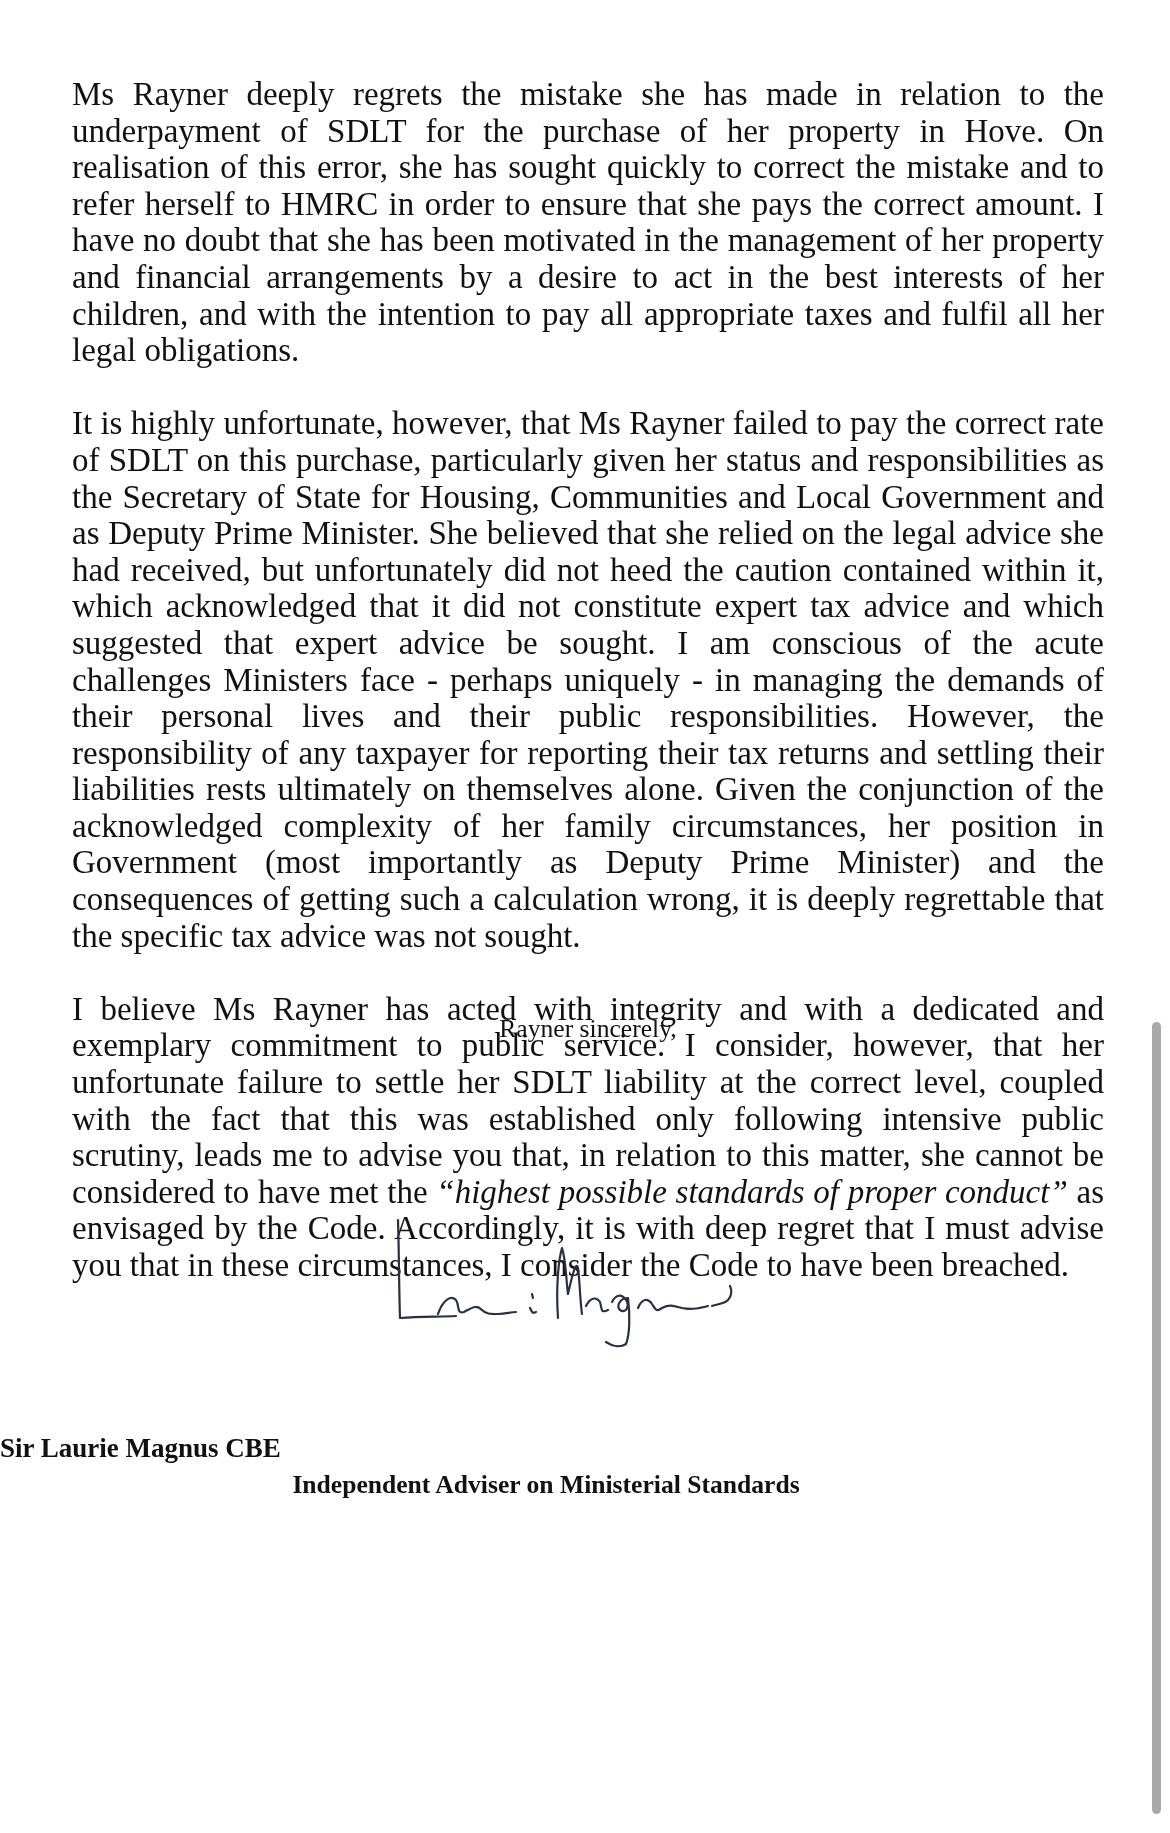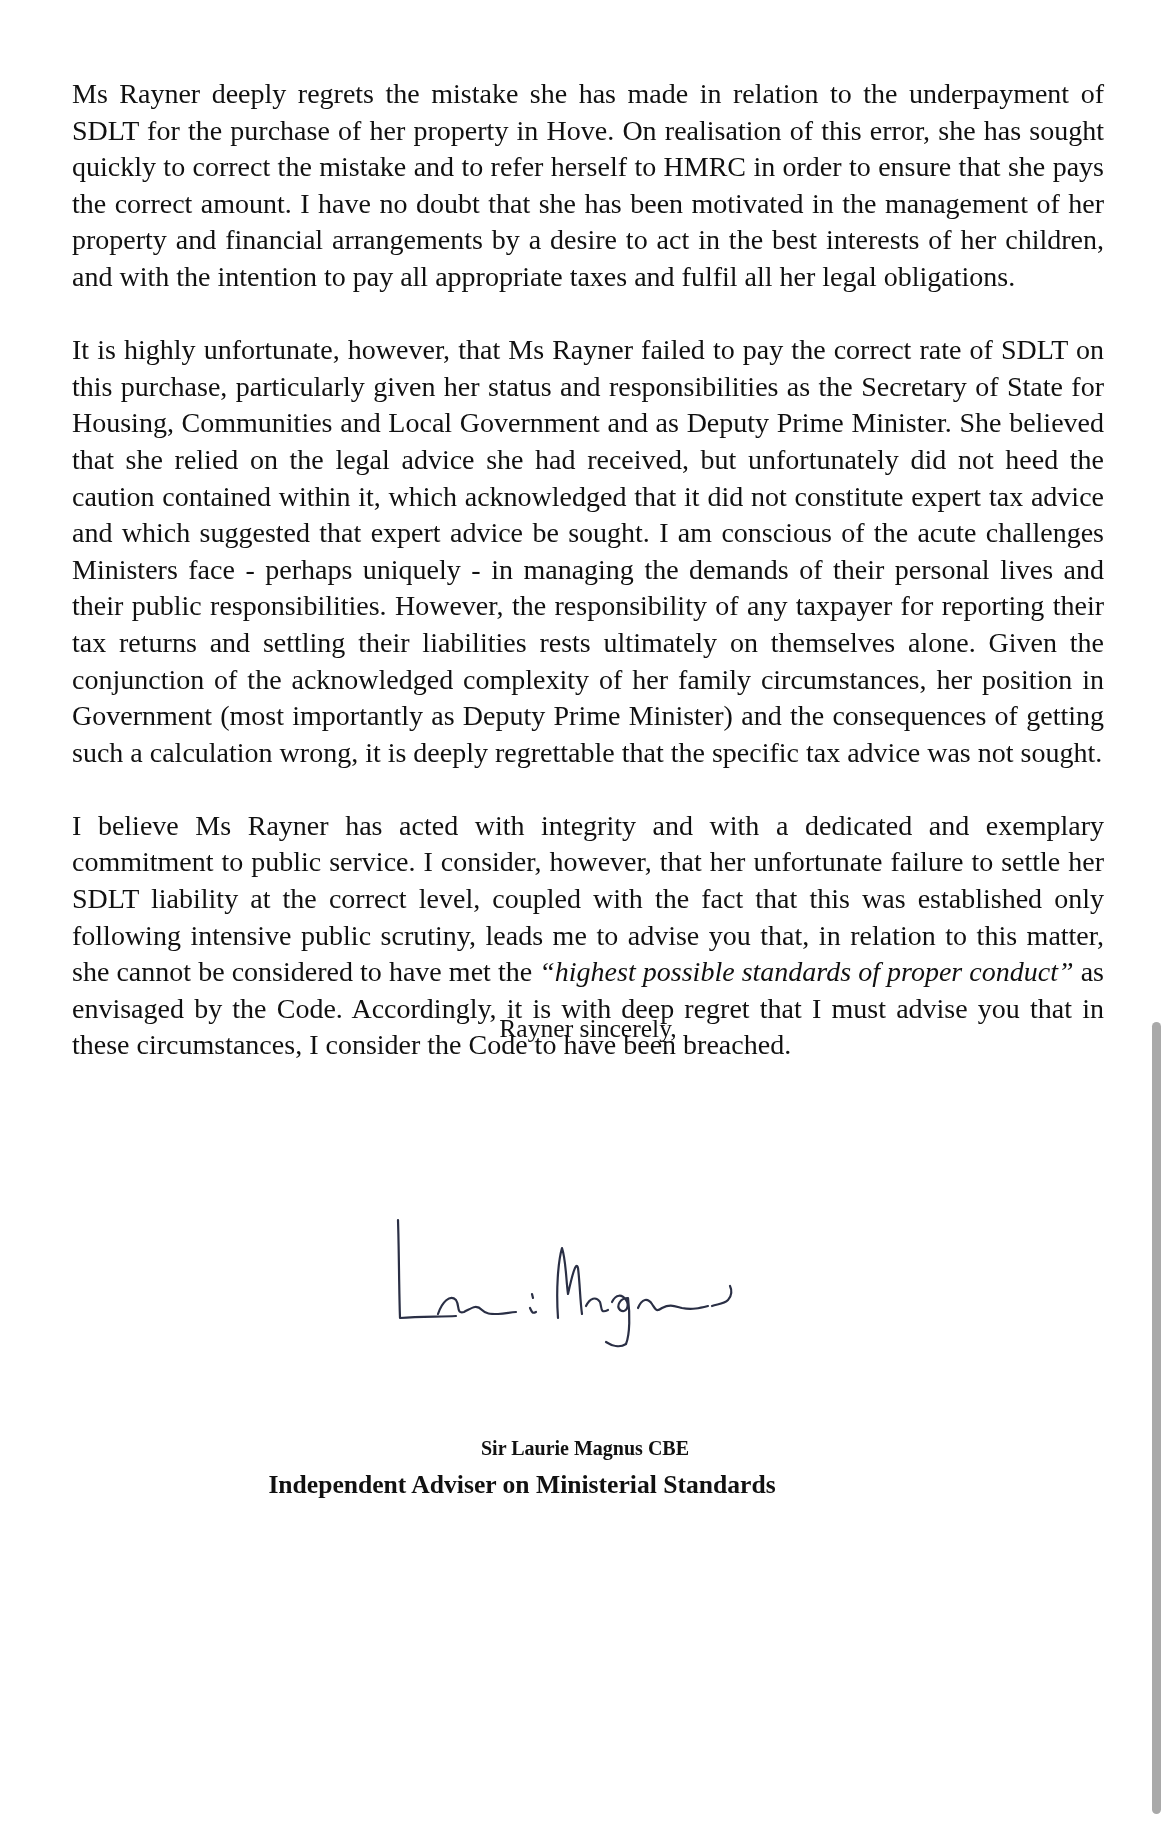--- a/index.html
+++ b/index.html
@@ -15,21 +15,21 @@
       font-family: "Liberation Serif", "DejaVu Serif", serif;
       color: #111111;
     }
     .page {
       position: absolute;
       left: 72px;
       top: 76px;
       width: 1032px;
     }
     .para {
-      font-size: 28px;
+      font-size: 33px;
       line-height: 36.6px;
       text-align: justify;
       margin: 0 0 36.6px 0;
       letter-spacing: 0;
     }
     .para em {
       font-style: italic;
     }
     .closing {
       position: absolute;
@@ -50,34 +50,35 @@
       left: 390px;
       top: 1210px;
       width: 400px;
       height: 140px;
     }
     .sig-name {
       position: absolute;
       left: 0;
       top: 1430px;
       width: 1170px;
-      text-align: center;
+      text-align: left;
       font-weight: bold;
-      font-size: 20px;
+      font-size: 27px;
       line-height: 36.6px;
     }
     .sig-title {
       position: absolute;
       left: 0;
       top: 1467px;
       width: 1044px;
       text-align: center;
       font-weight: bold;
       font-size: 25.6px;
       line-height: 36.6px;
+      padding-left: 24px;
     }
     .scrollbar-thumb {
       position: absolute;
       left: 1152px;
       top: 1022px;
       width: 9px;
       height: 792px;
       background: #a9a9a9;
       border-radius: 5px;
     }

